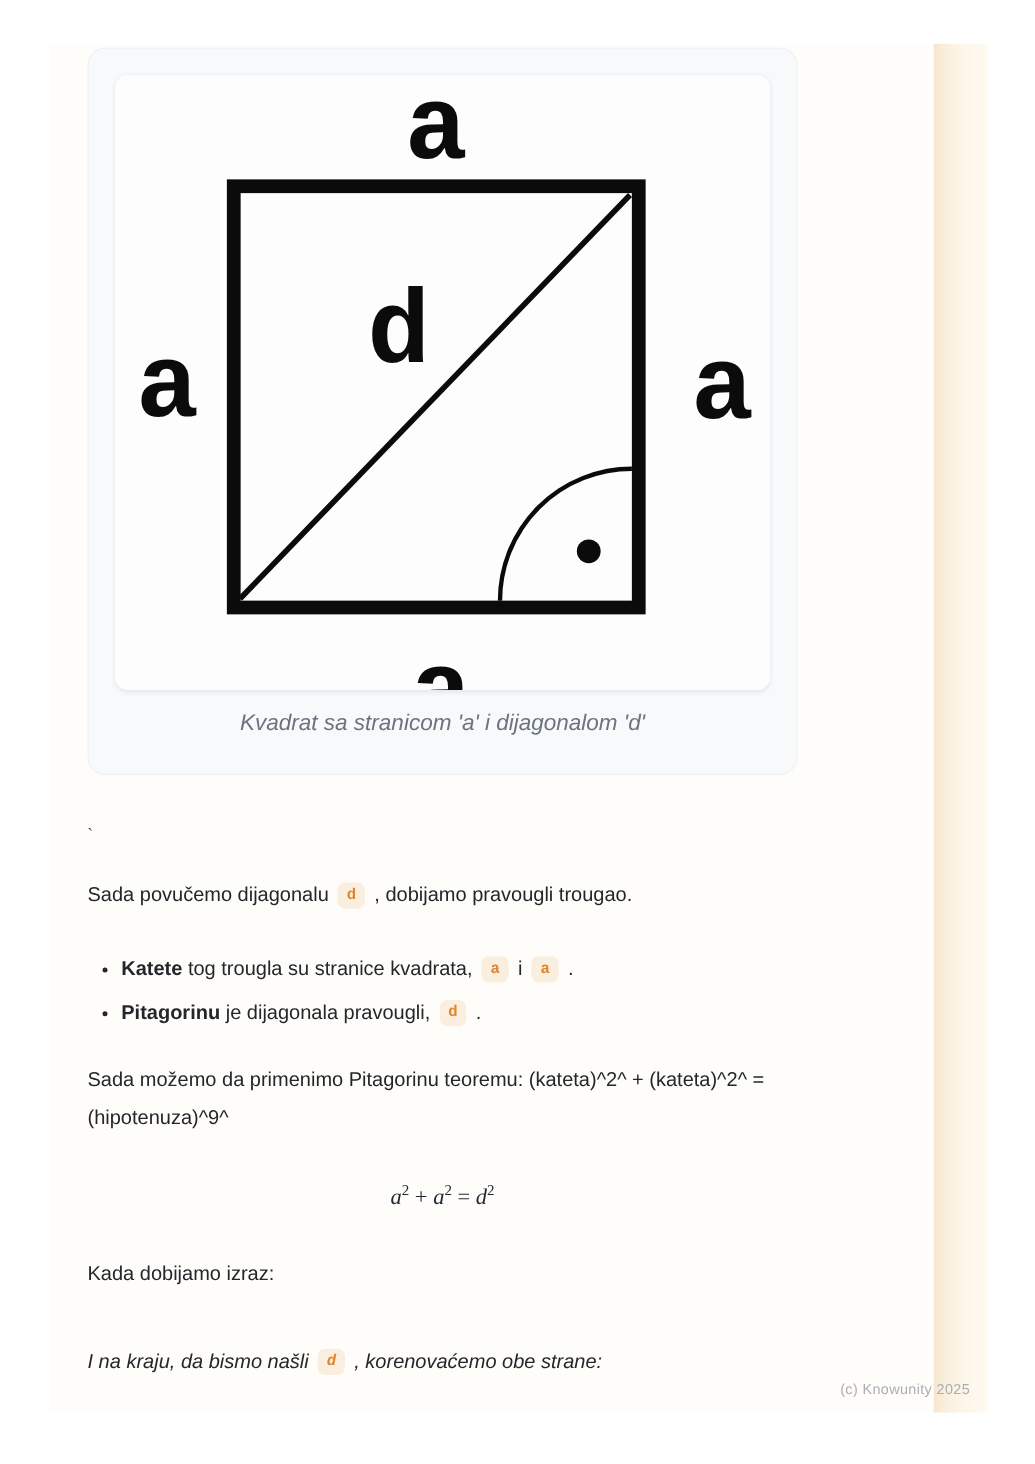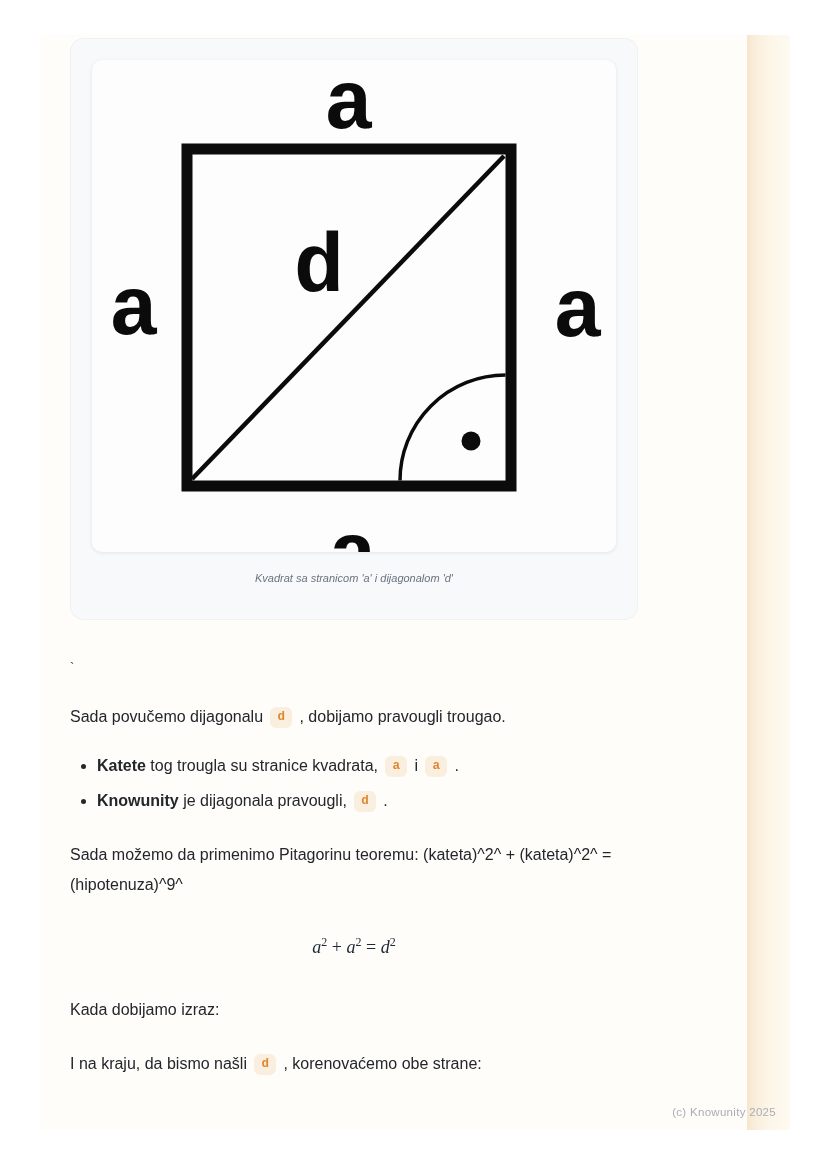--- a/index.html
+++ b/index.html
@@ -27,30 +27,30 @@
     display:block; width:524px; height:492px; margin:21px auto 0;
     background:#fdfdfe; border-radius:10px;
     box-shadow:0 1px 4px rgba(15,23,42,0.09);
   }
   .figure-image text {
     font-family:"Liberation Mono","DejaVu Sans Mono",monospace;
     font-weight:bold; font-size:84px; fill:#0b0b0b;
   }
   .figure-caption {
     margin-top:16px; text-align:center;
-    font-size:11px; font-style:italic; color:#6b7280; line-height:20px;
+    font-size:18px; font-style:italic; color:#6b7280; line-height:20px;
   }
 
   
   .stray-tick { margin-top:38px; font-size:13px; line-height:20px; color:#3a3f45; }
   .para { margin-top:24px; font-size:16px; line-height:30px; color:#23272c; }
   .para-p2 { }
   .para-p3 { margin-top:33px; }
-  .para-p4 { margin-top:24px; }
-  ul.bullets { margin-top:19px; padding-left:27px; list-style:disc; }
+  .para-p4 { margin-top:40px;font-style:italic; }
+  ul.bullets { margin-top:29px; padding-left:27px; list-style:disc; }
   ul.bullets li { font-size:16px; line-height:30px; color:#23272c; margin-bottom:5px; }
 
   .seg-b { font-weight:bold; }
   .seg-c {
     display:inline-block; background:#faefdf; color:#e0862f;
     font-family:"Liberation Mono","DejaVu Sans Mono",monospace;
     font-size:12.5px; font-weight:bold; line-height:15px;
     padding:3px 7px; border-radius:6px; margin:0 3px; vertical-align:2px;
   }
   .math {
@@ -92,21 +92,21 @@
       </svg>
       <figcaption class="figure-caption">Kvadrat sa stranicom 'a' i dijagonalom 'd'</figcaption>
     </figure>
 
     <div class="stray-tick">`</div>
 
     <p class="para"><span class="seg-t">Sada povučemo dijagonalu </span><span class="seg-c">d</span><span class="seg-t"> , dobijamo pravougli trougao.</span></p>
 
     <ul class="bullets">
       <li><span class="seg-b">Katete</span><span class="seg-t"> tog trougla su stranice kvadrata, </span><span class="seg-c">a</span><span class="seg-t"> i </span><span class="seg-c">a</span><span class="seg-t"> .</span></li>
-      <li><span class="seg-b">Knowunity</span><span class="seg-t"> je dijagonala pravougli, </span><span class="seg-c">d</span><span class="seg-t"> .</span></li>
+      <li><span class="seg-b">Pitagorinu</span><span class="seg-t"> je dijagonala pravougli, </span><span class="seg-c">d</span><span class="seg-t"> .</span></li>
     </ul>
 
     <p class="para para-p2"><span class="seg-t">Sada možemo da primenimo Pitagorinu teoremu: (kateta)^2^ + (kateta)^2^ =</span><br><span class="seg-t">(hipotenuza)^9^</span></p>
 
     <div class="math math-1"><span class="seg-mi">a</span><sup class="seg-sup">2</sup><span class="seg-mn"> + </span><span class="seg-mi">a</span><sup class="seg-sup">2</sup><span class="seg-mn"> = </span><span class="seg-mi">d</span><sup class="seg-sup">2</sup></div>
 
     <p class="para para-p3">Kada dobijamo izraz:</p>
 
 
     <p class="para para-p4"><span class="seg-t">I na kraju, da bismo našli </span><span class="seg-c">d</span><span class="seg-t"> , korenovaćemo obe strane:</span></p>

